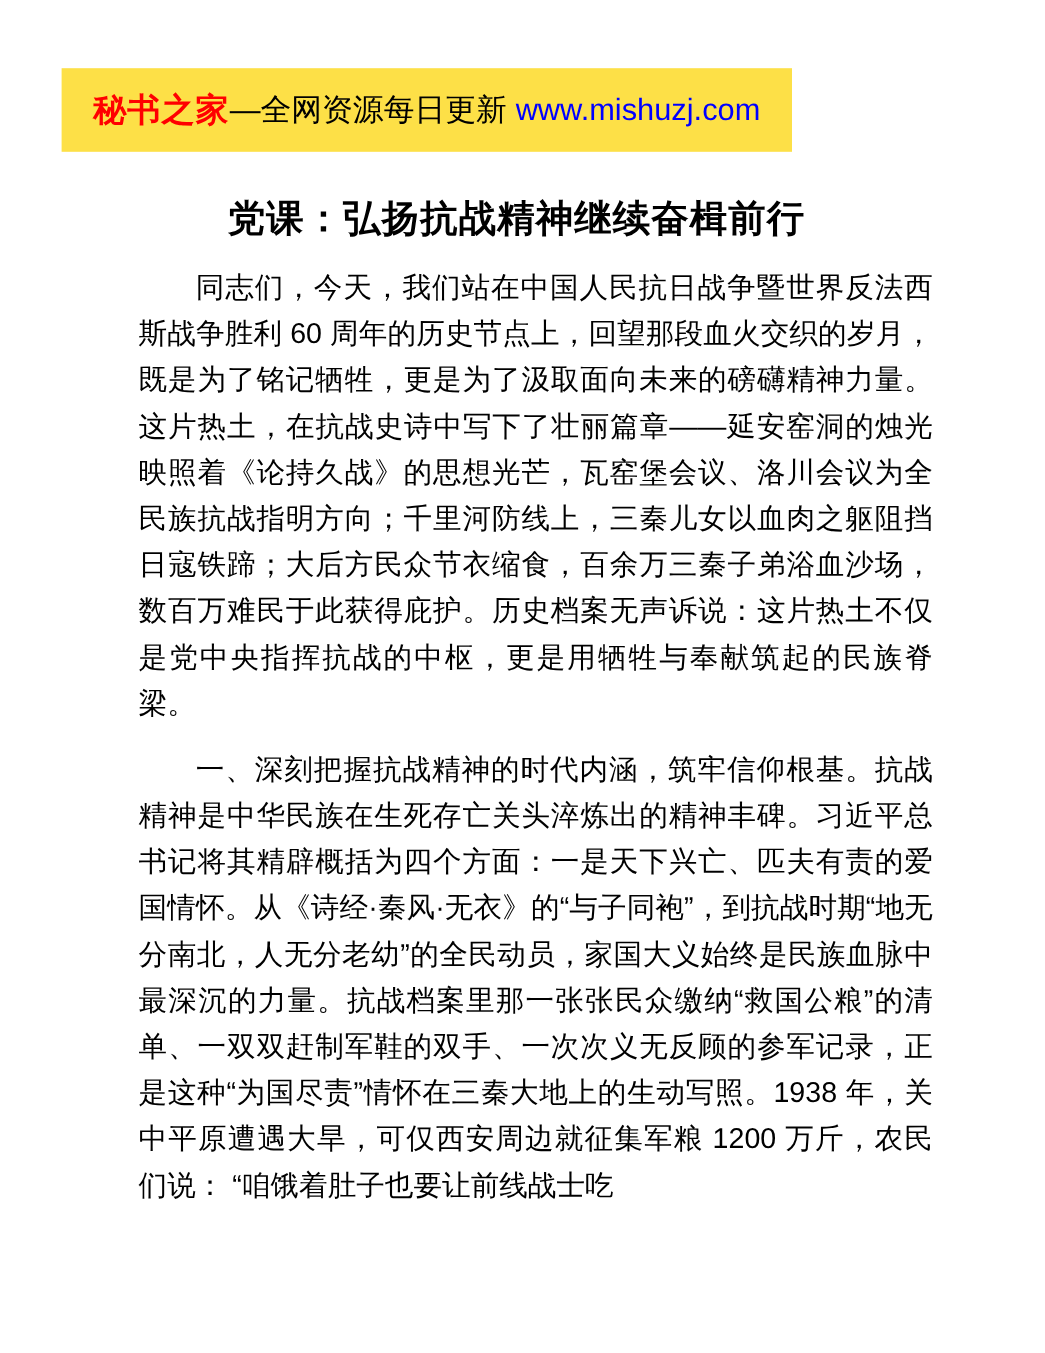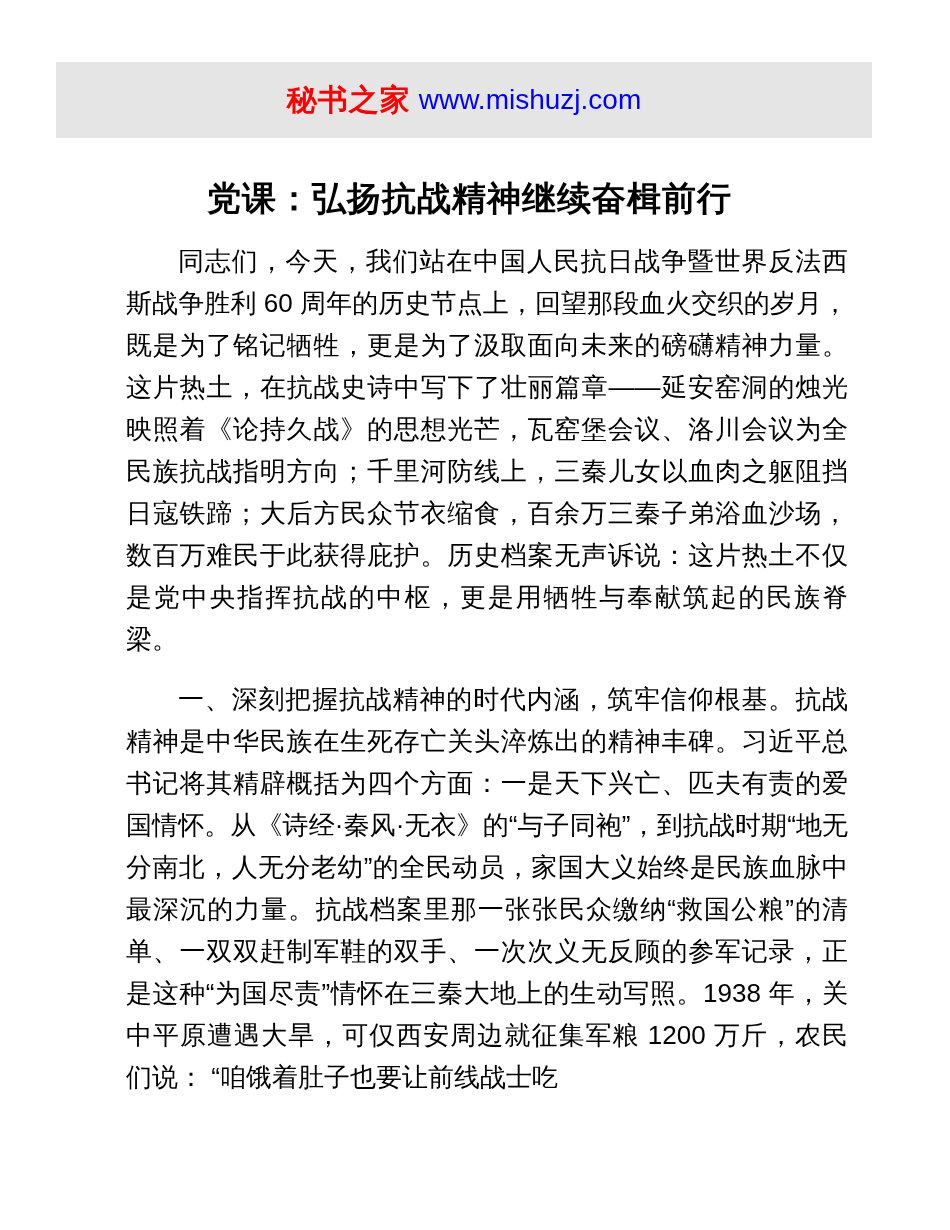--- a/index.html
+++ b/index.html
@@ -16,23 +16,23 @@
     color: #000000;
   }
   .page {
     position: absolute;
     inset: 0;
   }
   .banner {
     position: absolute;
     left: 56px;
     top: 62px;
-    width: 816px;
+    width: 664px;
     height: 76px;
-    background: #e5e5e5;
+    background: #fde047;
     display: flex;
     align-items: center;
     justify-content: center;
     white-space: nowrap;
   }
   .banner .brand {
     color: #ff0000;
     font-weight: 700;
     font-size: 30px;
     letter-spacing: 1px;
@@ -75,20 +75,21 @@
     margin-top: 18px;
   }
 </style>
 </head>
 <body>
 
 <div class="page">
 
   <div class="banner">
     <span class="brand">秘书之家</span>
+      <span class="tagline">—全网资源每日更新</span>
       <a class="url" href="#">www.mishuzj.com</a>
   </div>
 
   <div class="doc-title">党课：弘扬抗战精神继续奋楫前行</div>
 
   <div class="doc-body">
     <p>同志们，今天，我们站在中国人民抗日战争暨世界反法西斯战争胜利 60 周年的历史节点上，回望那段血火交织的岁月，既是为了铭记牺牲，更是为了汲取面向未来的磅礴精神力量。这片热土，在抗战史诗中写下了壮丽篇章——延安窑洞的烛光映照着《论持久战》的思想光芒，瓦窑堡会议、洛川会议为全民族抗战指明方向；千里河防线上，三秦儿女以血肉之躯阻挡日寇铁蹄；大后方民众节衣缩食，百余万三秦子弟浴血沙场，数百万难民于此获得庇护。历史档案无声诉说：这片热土不仅是党中央指挥抗战的中枢，更是用牺牲与奉献筑起的民族脊梁。</p>
     <p>一、深刻把握抗战精神的时代内涵，筑牢信仰根基。抗战精神是中华民族在生死存亡关头淬炼出的精神丰碑。习近平总书记将其精辟概括为四个方面：一是天下兴亡、匹夫有责的爱国情怀。从《诗经·秦风·无衣》的“与子同袍”，到抗战时期“地无分南北，人无分老幼”的全民动员，家国大义始终是民族血脉中最深沉的力量。抗战档案里那一张张民众缴纳“救国公粮”的清单、一双双赶制军鞋的双手、一次次义无反顾的参军记录，正是这种“为国尽责”情怀在三秦大地上的生动写照。1938 年，关中平原遭遇大旱，可仅西安周边就征集军粮 1200 万斤，农民们说： “咱饿着肚子也要让前线战士吃</p>
   </div>
 

